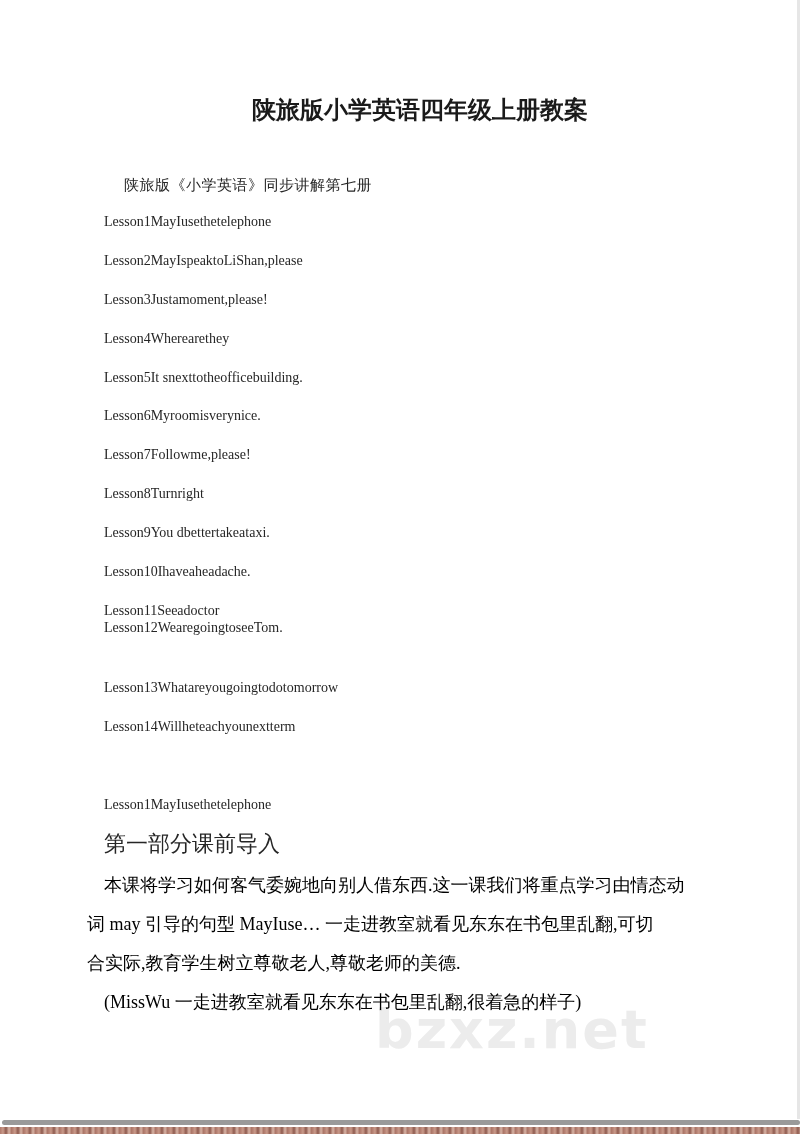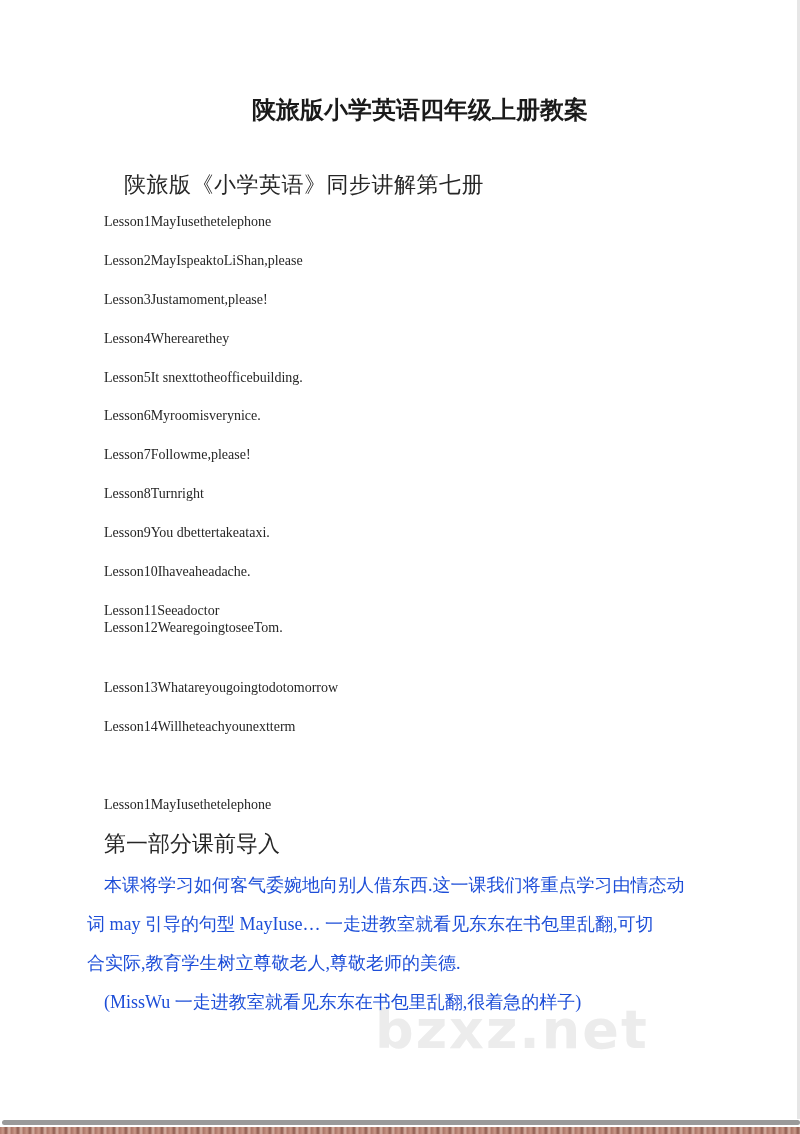--- a/index.html
+++ b/index.html
@@ -39,31 +39,31 @@
     .line {
       position: absolute;
       left: 104px;
       font-size: 14px;
       line-height: 22px;
       white-space: nowrap;
       color: #262626;
     }
     .subtitle {
       left: 124px;
-      font-size: 22px;
+      font-size: 15px;
       letter-spacing: 0.5px;
     }
     .toc-item { }
     .para {
       position: absolute;
       left: 87px;
       width: 640px;
       font-size: 18px;
       line-height: 39px;
-      color: #1d4ed8;
+      color: #000000;
       white-space: nowrap;
     }
     .watermark {
       position: absolute;
       left: 375px;
       top: 985px;
       font-family: "DejaVu Sans", "Liberation Sans", sans-serif;
       font-weight: bold;
       font-size: 54px;
       color: #ececec;

